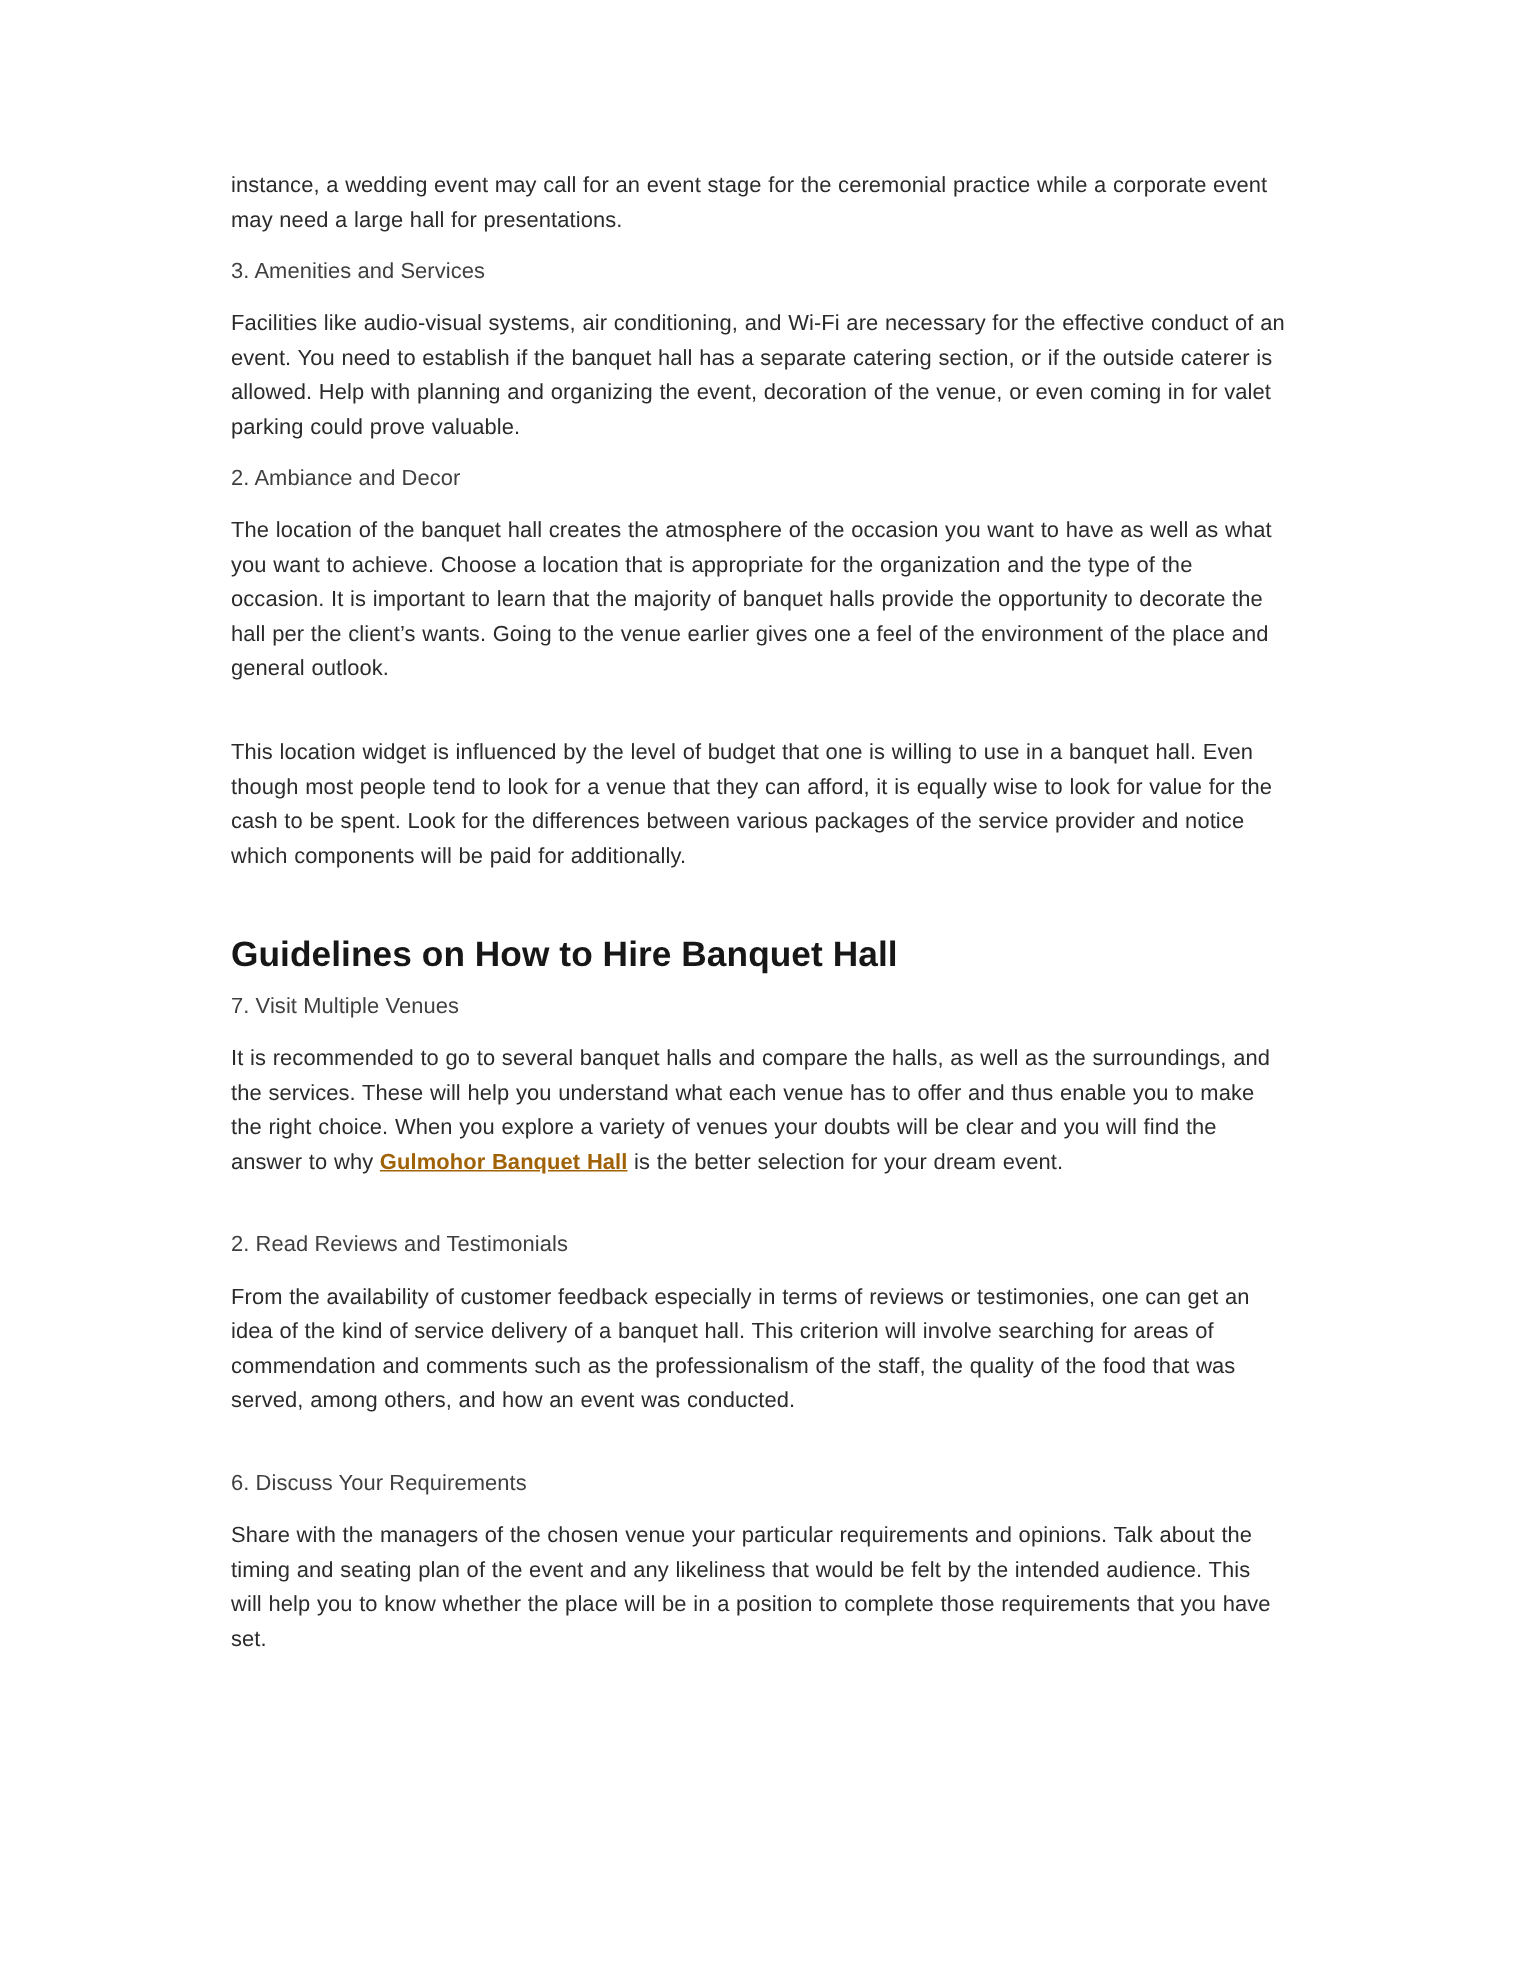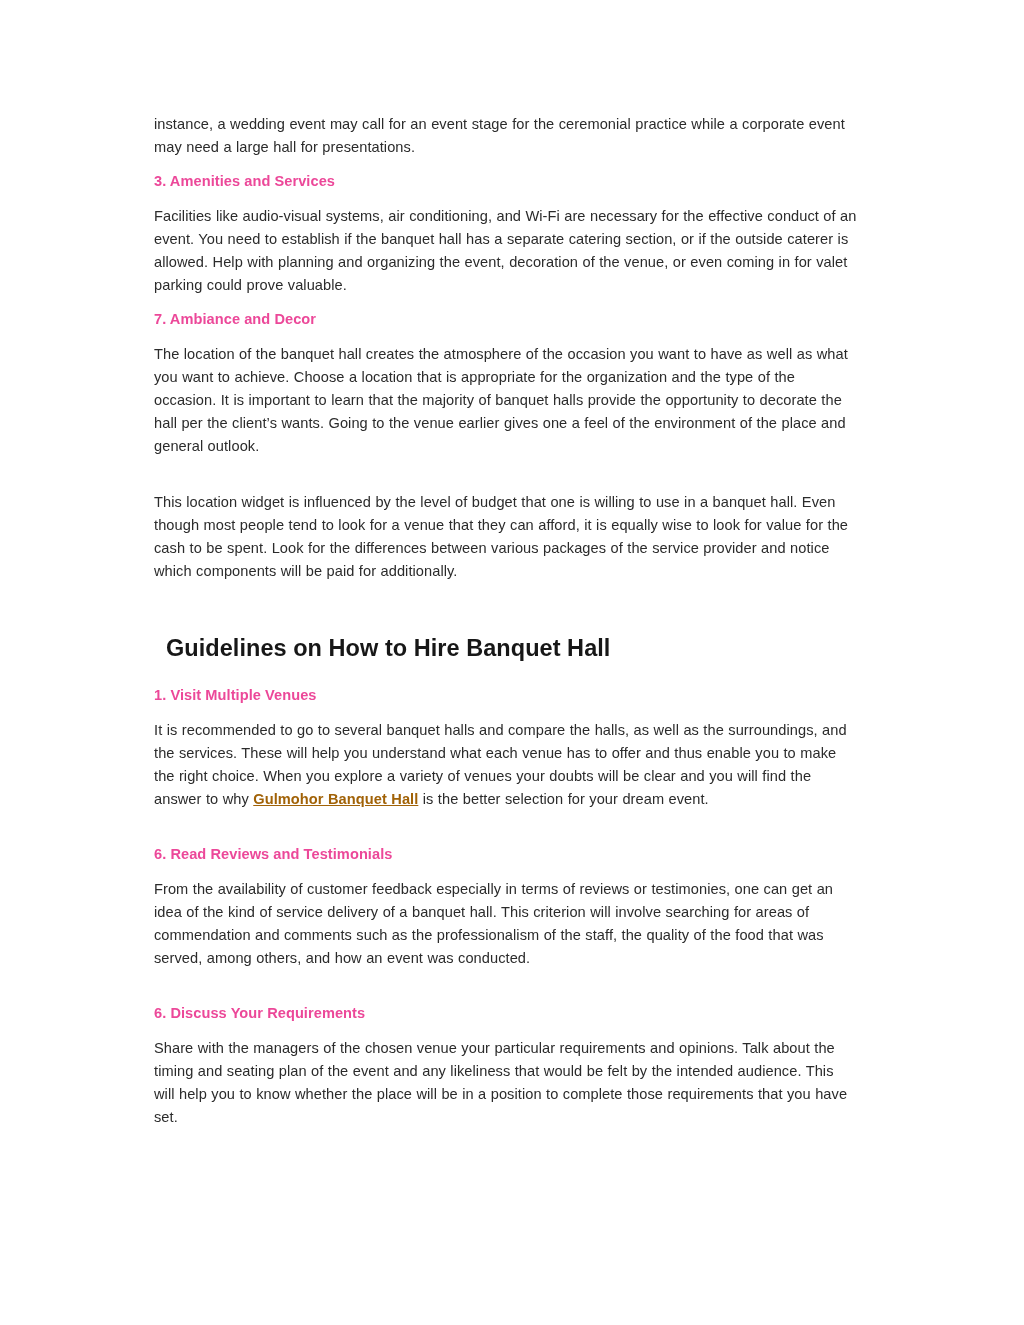--- a/index.html
+++ b/index.html
@@ -30,30 +30,30 @@
     line-height: 23.2px;
     color: #2b2b2b;
     letter-spacing: 0.005em;
     text-align: left;
     word-spacing: 0.02em;
   }
   h3.subhead {
     margin: 0;
     font-size: 14.6px;
     line-height: 23.2px;
-    font-weight: bold;
-    color: #ec4899;
+    font-weight: normal;
+    color: #404040;
     letter-spacing: 0.004em;
   }
   p.para + h3.subhead,
   h3.subhead + p.para {
     margin-top: 11px;
   }
   h2.mainhead {
-    margin: 12px;
+    margin: 0;
     font-size: 23.5px;
     line-height: 30px;
     font-weight: bold;
     color: #171717;
     letter-spacing: 0.002em;
   }
   .spacer-block {
     height: 32px;
   }
   .spacer-head {
@@ -71,42 +71,42 @@
 
 <div class="page">
   <div class="doc-body">
 
     <p class="para">instance, a wedding event may call for an event stage for the ceremonial practice while a corporate event may need a large hall for presentations.</p>
 
     <h3 class="subhead">3. Amenities and Services</h3>
 
     <p class="para">Facilities like audio-visual systems, air conditioning, and Wi-Fi are necessary for the effective conduct of an event. You need to establish if the banquet hall has a separate catering section, or if the outside caterer is allowed. Help with planning and organizing the event, decoration of the venue, or even coming in for valet parking could prove valuable.</p>
 
-    <h3 class="subhead">7. Ambiance and Decor</h3>
+    <h3 class="subhead">2. Ambiance and Decor</h3>
 
     <p class="para">The location of the banquet hall creates the atmosphere of the occasion you want to have as well as what you want to achieve. Choose a location that is appropriate for the organization and the type of the occasion. It is important to learn that the majority of banquet halls provide the opportunity to decorate the hall per the client’s wants. Going to the venue earlier gives one a feel of the environment of the place and general outlook.</p>
 
     <div class="spacer-block"></div>
 
 
     <p class="para">This location widget is influenced by the level of budget that one is willing to use in a banquet hall. Even though most people tend to look for a venue that they can afford, it is equally wise to look for value for the cash to be spent. Look for the differences between various packages of the service provider and notice which components will be paid for additionally.</p>
 
     <div class="spacer-head"></div>
 
     <h2 class="mainhead">Guidelines on How to Hire Banquet Hall</h2>
 
     <div style="height:9px"></div>
 
-    <h3 class="subhead">1. Visit Multiple Venues</h3>
+    <h3 class="subhead">7. Visit Multiple Venues</h3>
 
     <p class="para"><span>It is recommended to go to several banquet halls and compare the halls, as well as the surroundings, and the services. These will help you understand what each venue has to offer and thus enable you to make the right choice. When you explore a variety of venues your doubts will be clear and you will find the answer to why </span><a class="doclink" href="#">Gulmohor Banquet Hall</a><span> is the better selection for your dream event.</span></p>
 
     <div class="spacer-block"></div>
 
-    <h3 class="subhead">6. Read Reviews and Testimonials</h3>
+    <h3 class="subhead">2. Read Reviews and Testimonials</h3>
 
     <p class="para">From the availability of customer feedback especially in terms of reviews or testimonies, one can get an idea of the kind of service delivery of a banquet hall. This criterion will involve searching for areas of commendation and comments such as the professionalism of the staff, the quality of the food that was served, among others, and how an event was conducted.</p>
 
     <div class="spacer-block"></div>
 
     <h3 class="subhead">6. Discuss Your Requirements</h3>
 
     <p class="para">Share with the managers of the chosen venue your particular requirements and opinions. Talk about the timing and seating plan of the event and any likeliness that would be felt by the intended audience. This will help you to know whether the place will be in a position to complete those requirements that you have set.</p>
 
   </div>

